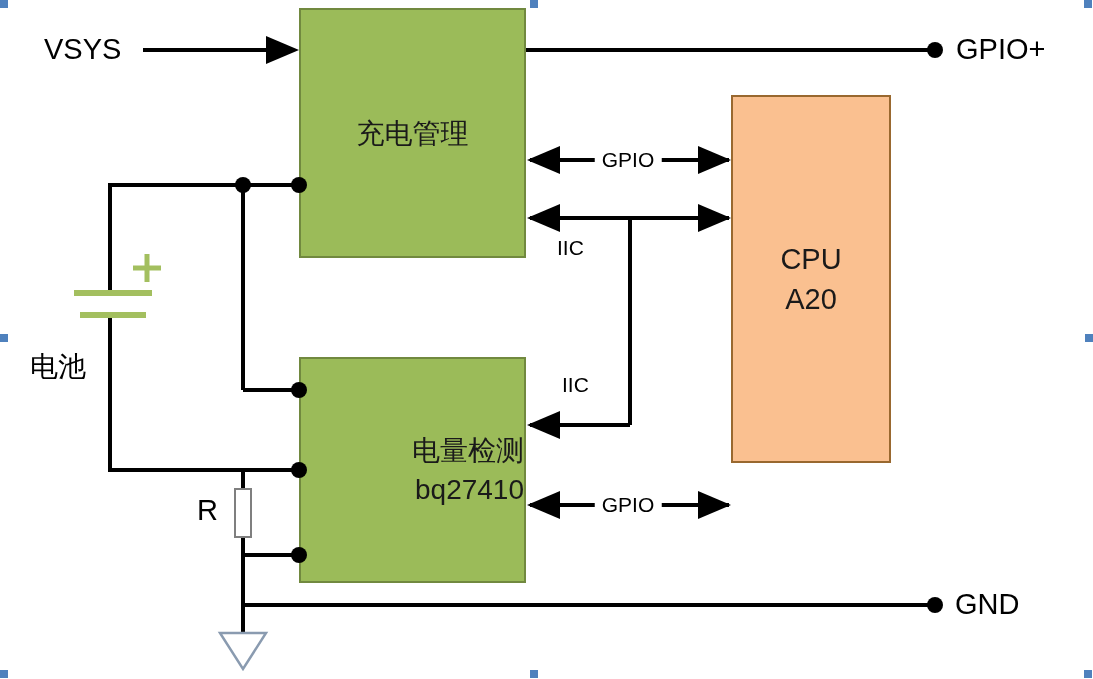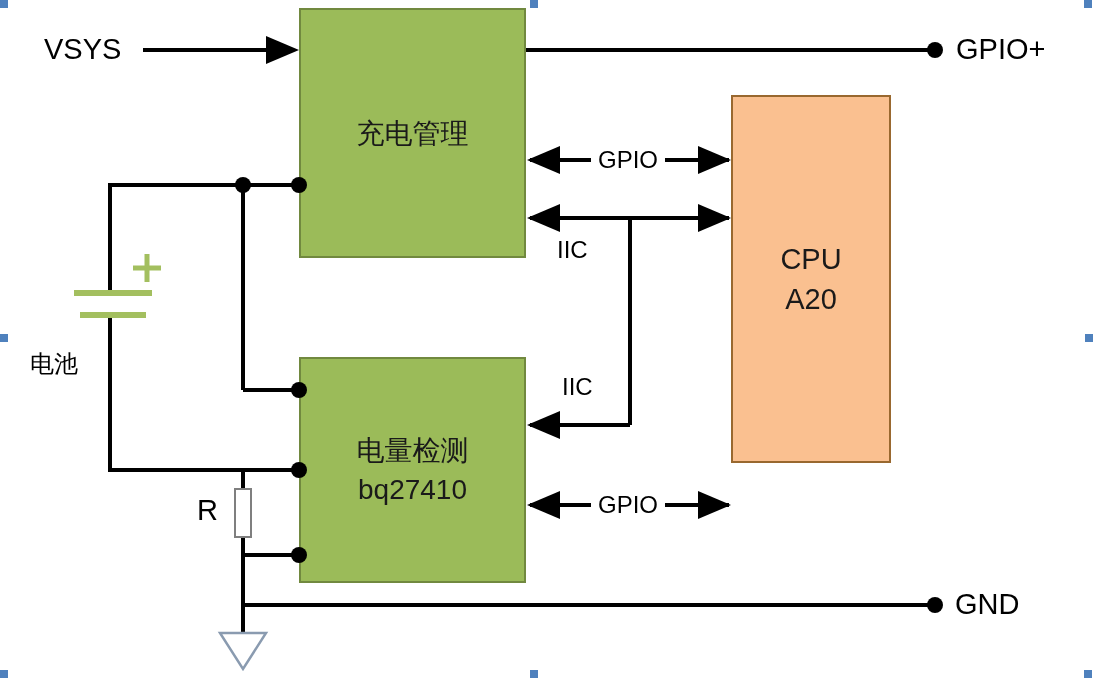--- a/index.html
+++ b/index.html
@@ -28,34 +28,34 @@
     font-size: 28px;
     line-height: 39px;
   }
   .block-orange {
     background: #FAC090;
     border: 2px solid #99682F;
     font-size: 29px;
     line-height: 40px;
   }
   #block-charger { left: 299px; top: 8px;   width: 227px; height: 250px; }
-  #block-gauge   { left: 299px; top: 357px; width: 227px; height: 226px; }
+  #block-gauge   { left: 299px; top: 357px; width: 227px; height: 226px; align-items: flex-end; }
   #block-cpu     { left: 731px; top: 95px;  width: 160px; height: 368px; }
 
   .lbl { position: absolute; color: #000; font-size: 29px; white-space: nowrap; }
-  .lbl-small { font-size: 24px; }
+  .lbl-small { font-size: 21px; }
   .lbl-bus {
     background: #ffffff;
     transform: translate(-50%, -50%);
     padding: 1px 7px;
   }
   #lbl-vbus    { left: 44px;  top: 33px; }
   #lbl-vsys    { left: 956px; top: 33px; }
   #lbl-gnd     { left: 955px; top: 588px; }
-  #lbl-battery { left: 30px;  top: 348px; font-size: 24px; }
+  #lbl-battery { left: 30px;  top: 348px; font-size: 28px; }
   #lbl-r       { left: 197px; top: 494px; }
   #lbl-gpio-top    { left: 628px; top: 160px; }
   #lbl-gpio-bottom { left: 628px; top: 505px; }
   #lbl-iic-top     { left: 557px; top: 236px; }
   #lbl-iic-branch  { left: 562px; top: 373px; }
 
   .handle { position: absolute; width: 8px; height: 8px; background: #4F81BD; }
   #h-tl { left: 0px;    top: 0px; }
   #h-tm { left: 530px;  top: 0px; }
   #h-tr { left: 1084px; top: 0px; }

